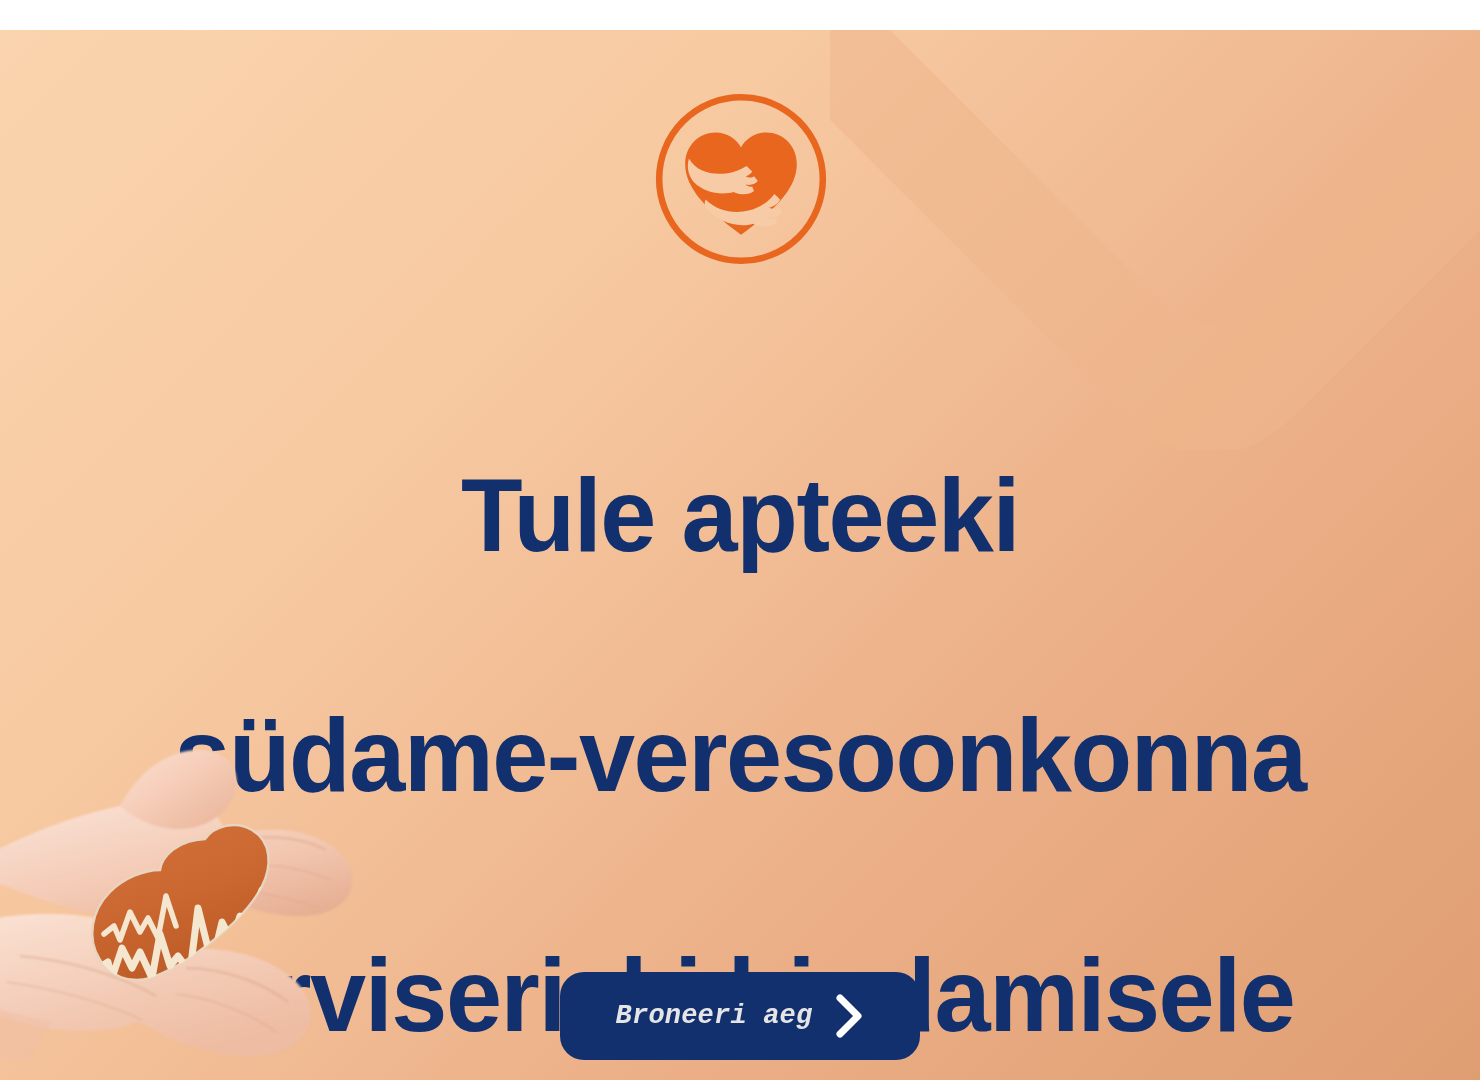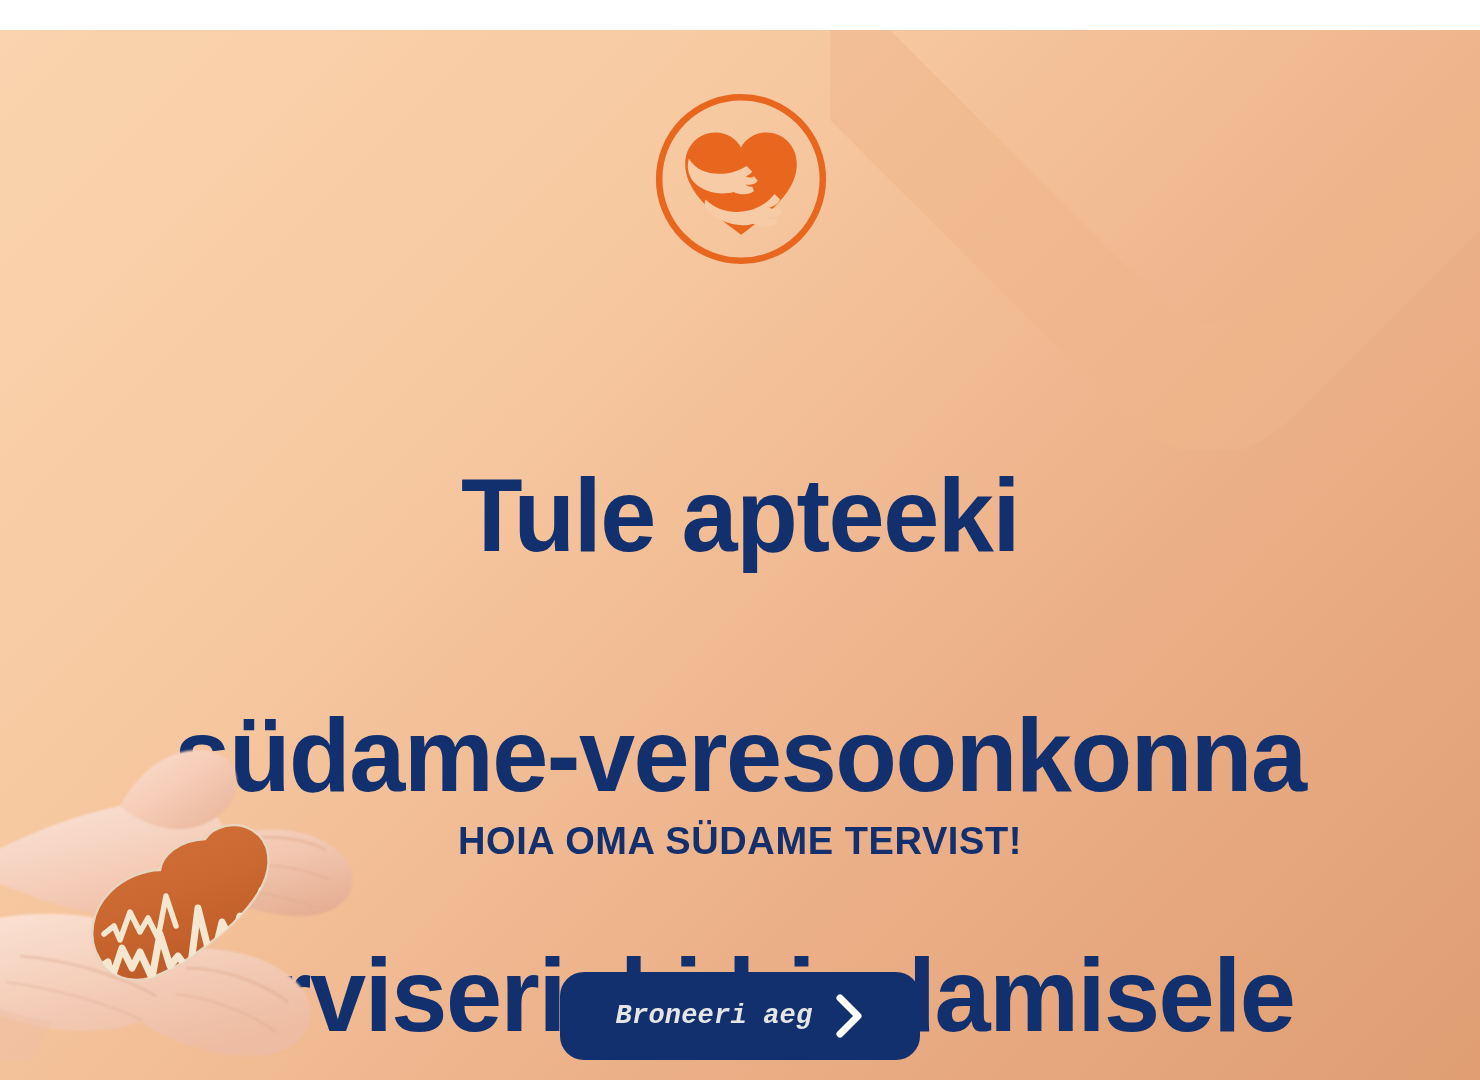--- a/index.html
+++ b/index.html
@@ -166,21 +166,20 @@
              C 96 153, 76 146, 65 134
              C 61 130, 60 126, 62 122 Z" fill="#f6cba6"></path>
   </svg>
 
   <div class="headline">
     <span class="hl-line">Tule apteeki</span>
     <span class="hl-line">südame-veresoonkonna</span>
     <span class="hl-line">terviseriski hindamisele</span>
   </div>
 
-  <div class="subtitle">HOIA OMA SÜDAME TERVIST!</div>
 
   <button class="cta">
     <span class="cta-label">Broneeri aeg</span>
     <svg class="cta-chev" viewBox="0 0 30 46" aria-hidden="true">
       <path d="M 6 5 L 24 23 L 6 41" fill="none" stroke="#ffffff" stroke-width="7" stroke-linecap="round" stroke-linejoin="round"></path>
     </svg>
   </button>
 
   <svg class="photo" viewBox="0 0 400 390" aria-hidden="true">
     <defs>

